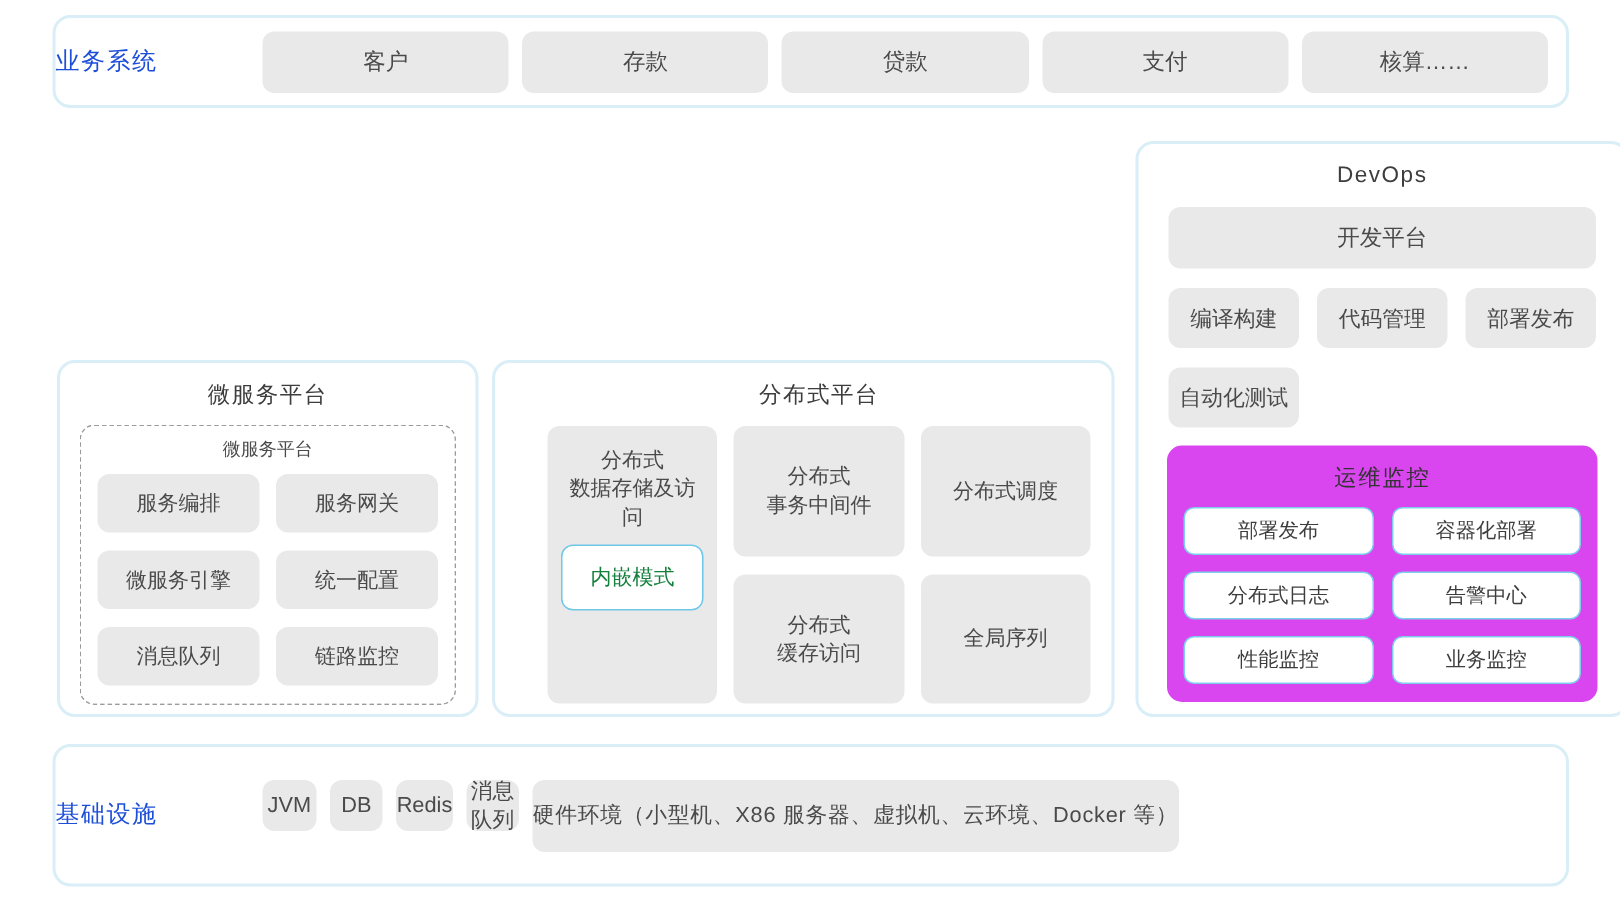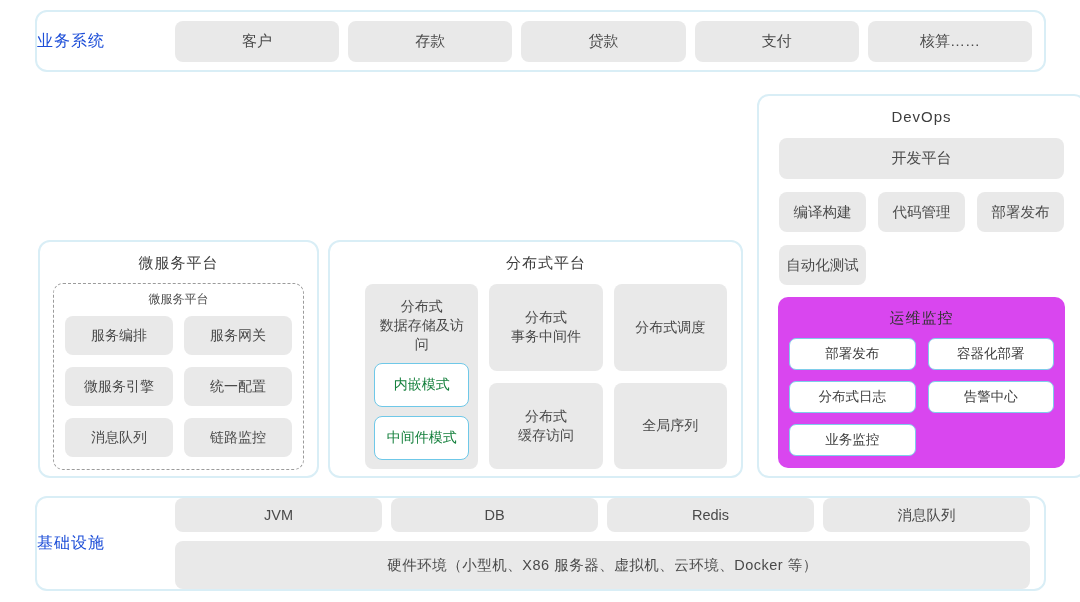--- a/index.html
+++ b/index.html
@@ -79,21 +79,21 @@
   .storage-title { white-space:pre-line; line-height:1.35; font-size:14px; text-align:center; color:#4a4a4a; }
   .mode-box {
     width:100%; height:44px; margin-top:9px; background:#ffffff; border:1px solid #6fc8e8;
     border-radius:8px; display:flex; align-items:center; justify-content:center;
     font-size:14px; color:#15803d; box-sizing:border-box;
   }
   .storage-box .mode-box:first-of-type { margin-top:12px; }
 
   
   .infra-card { left:35px; top:496px; width:1011px; height:95px; display:flex; align-items:center; }
-  .infra-content { flex:1; display:flex; flex-direction:column; gap:9px; padding:10px 14px 10px 0; }
+  .infra-content { flex:1; display:flex; flex-direction:row; gap:9px; padding:10px 14px 10px 0; }
   .infra-row { display:flex; gap:9px; }
   .infra-row .grey-box { flex:1; height:34px; font-size:14.5px; }
   .hw-box { height:48px; font-size:14.5px; letter-spacing:0.5px; }
 </style>
 </head>
 <body>
 
 <div class="canvas">
 
   <section class="card biz-card">
@@ -117,20 +117,21 @@
       <div class="grey-box">部署发布</div>
       <div class="grey-box">自动化测试</div>
     </div>
     <div class="monitor-panel">
       <div class="monitor-title">运维监控</div>
       <div class="monitor-grid">
         <div class="white-box">部署发布</div>
         <div class="white-box">容器化部署</div>
         <div class="white-box">分布式日志</div>
         <div class="white-box">告警中心</div>
+        <div class="white-box">性能监控</div>
         <div class="white-box">业务监控</div>
       </div>
     </div>
   </section>
 
   <section class="card ms-card">
     <div class="section-title">微服务平台</div>
     <div class="ms-dashed">
       <div class="ms-inner-title">微服务平台</div>
       <div class="ms-grid">
@@ -144,21 +145,20 @@
     </div>
   </section>
 
   <section class="card dist-card">
     <div class="section-title">分布式平台</div>
     <div class="dist-grid">
       <div class="grey-box storage-box">
         <div class="storage-title">分布式
 数据存储及访问</div>
         <div class="mode-box">内嵌模式</div>
-        <div class="mode-box">中间件模式</div>
       </div>
       <div class="grey-box dist-cell">分布式
 事务中间件</div>
       <div class="grey-box dist-cell">分布式调度</div>
       <div class="grey-box dist-cell">分布式
 缓存访问</div>
       <div class="grey-box dist-cell">全局序列</div>
     </div>
   </section>
 

